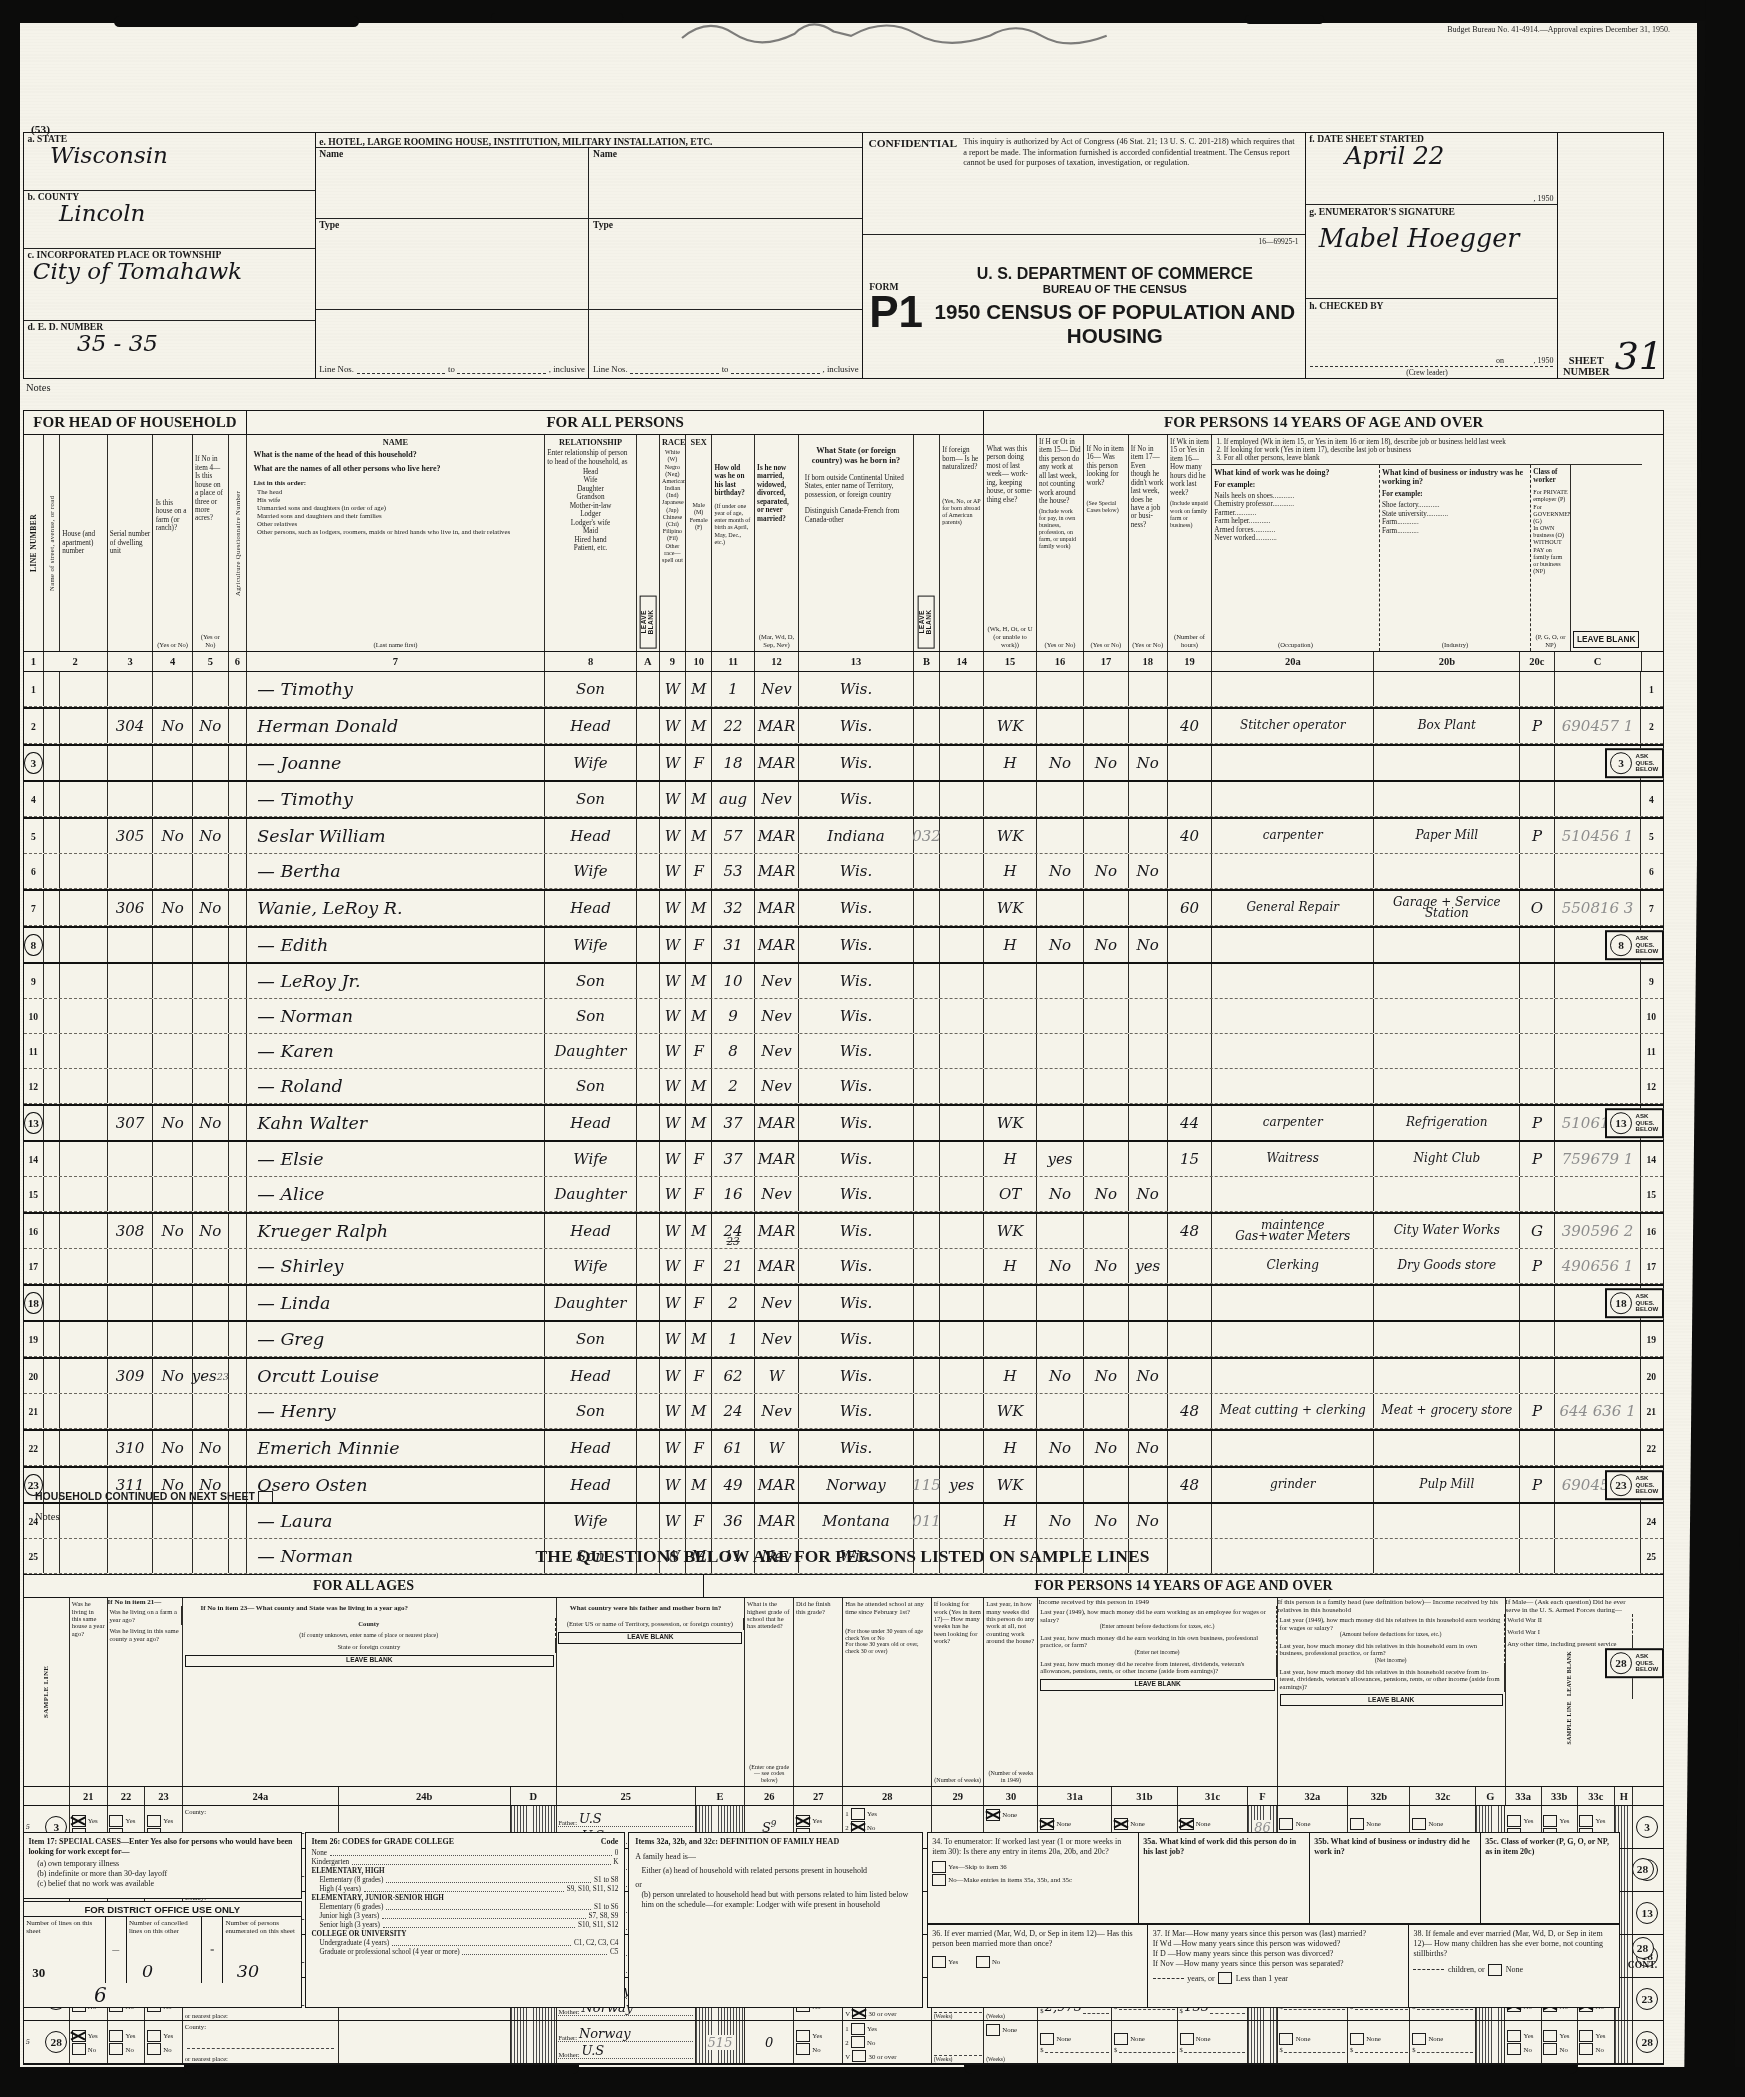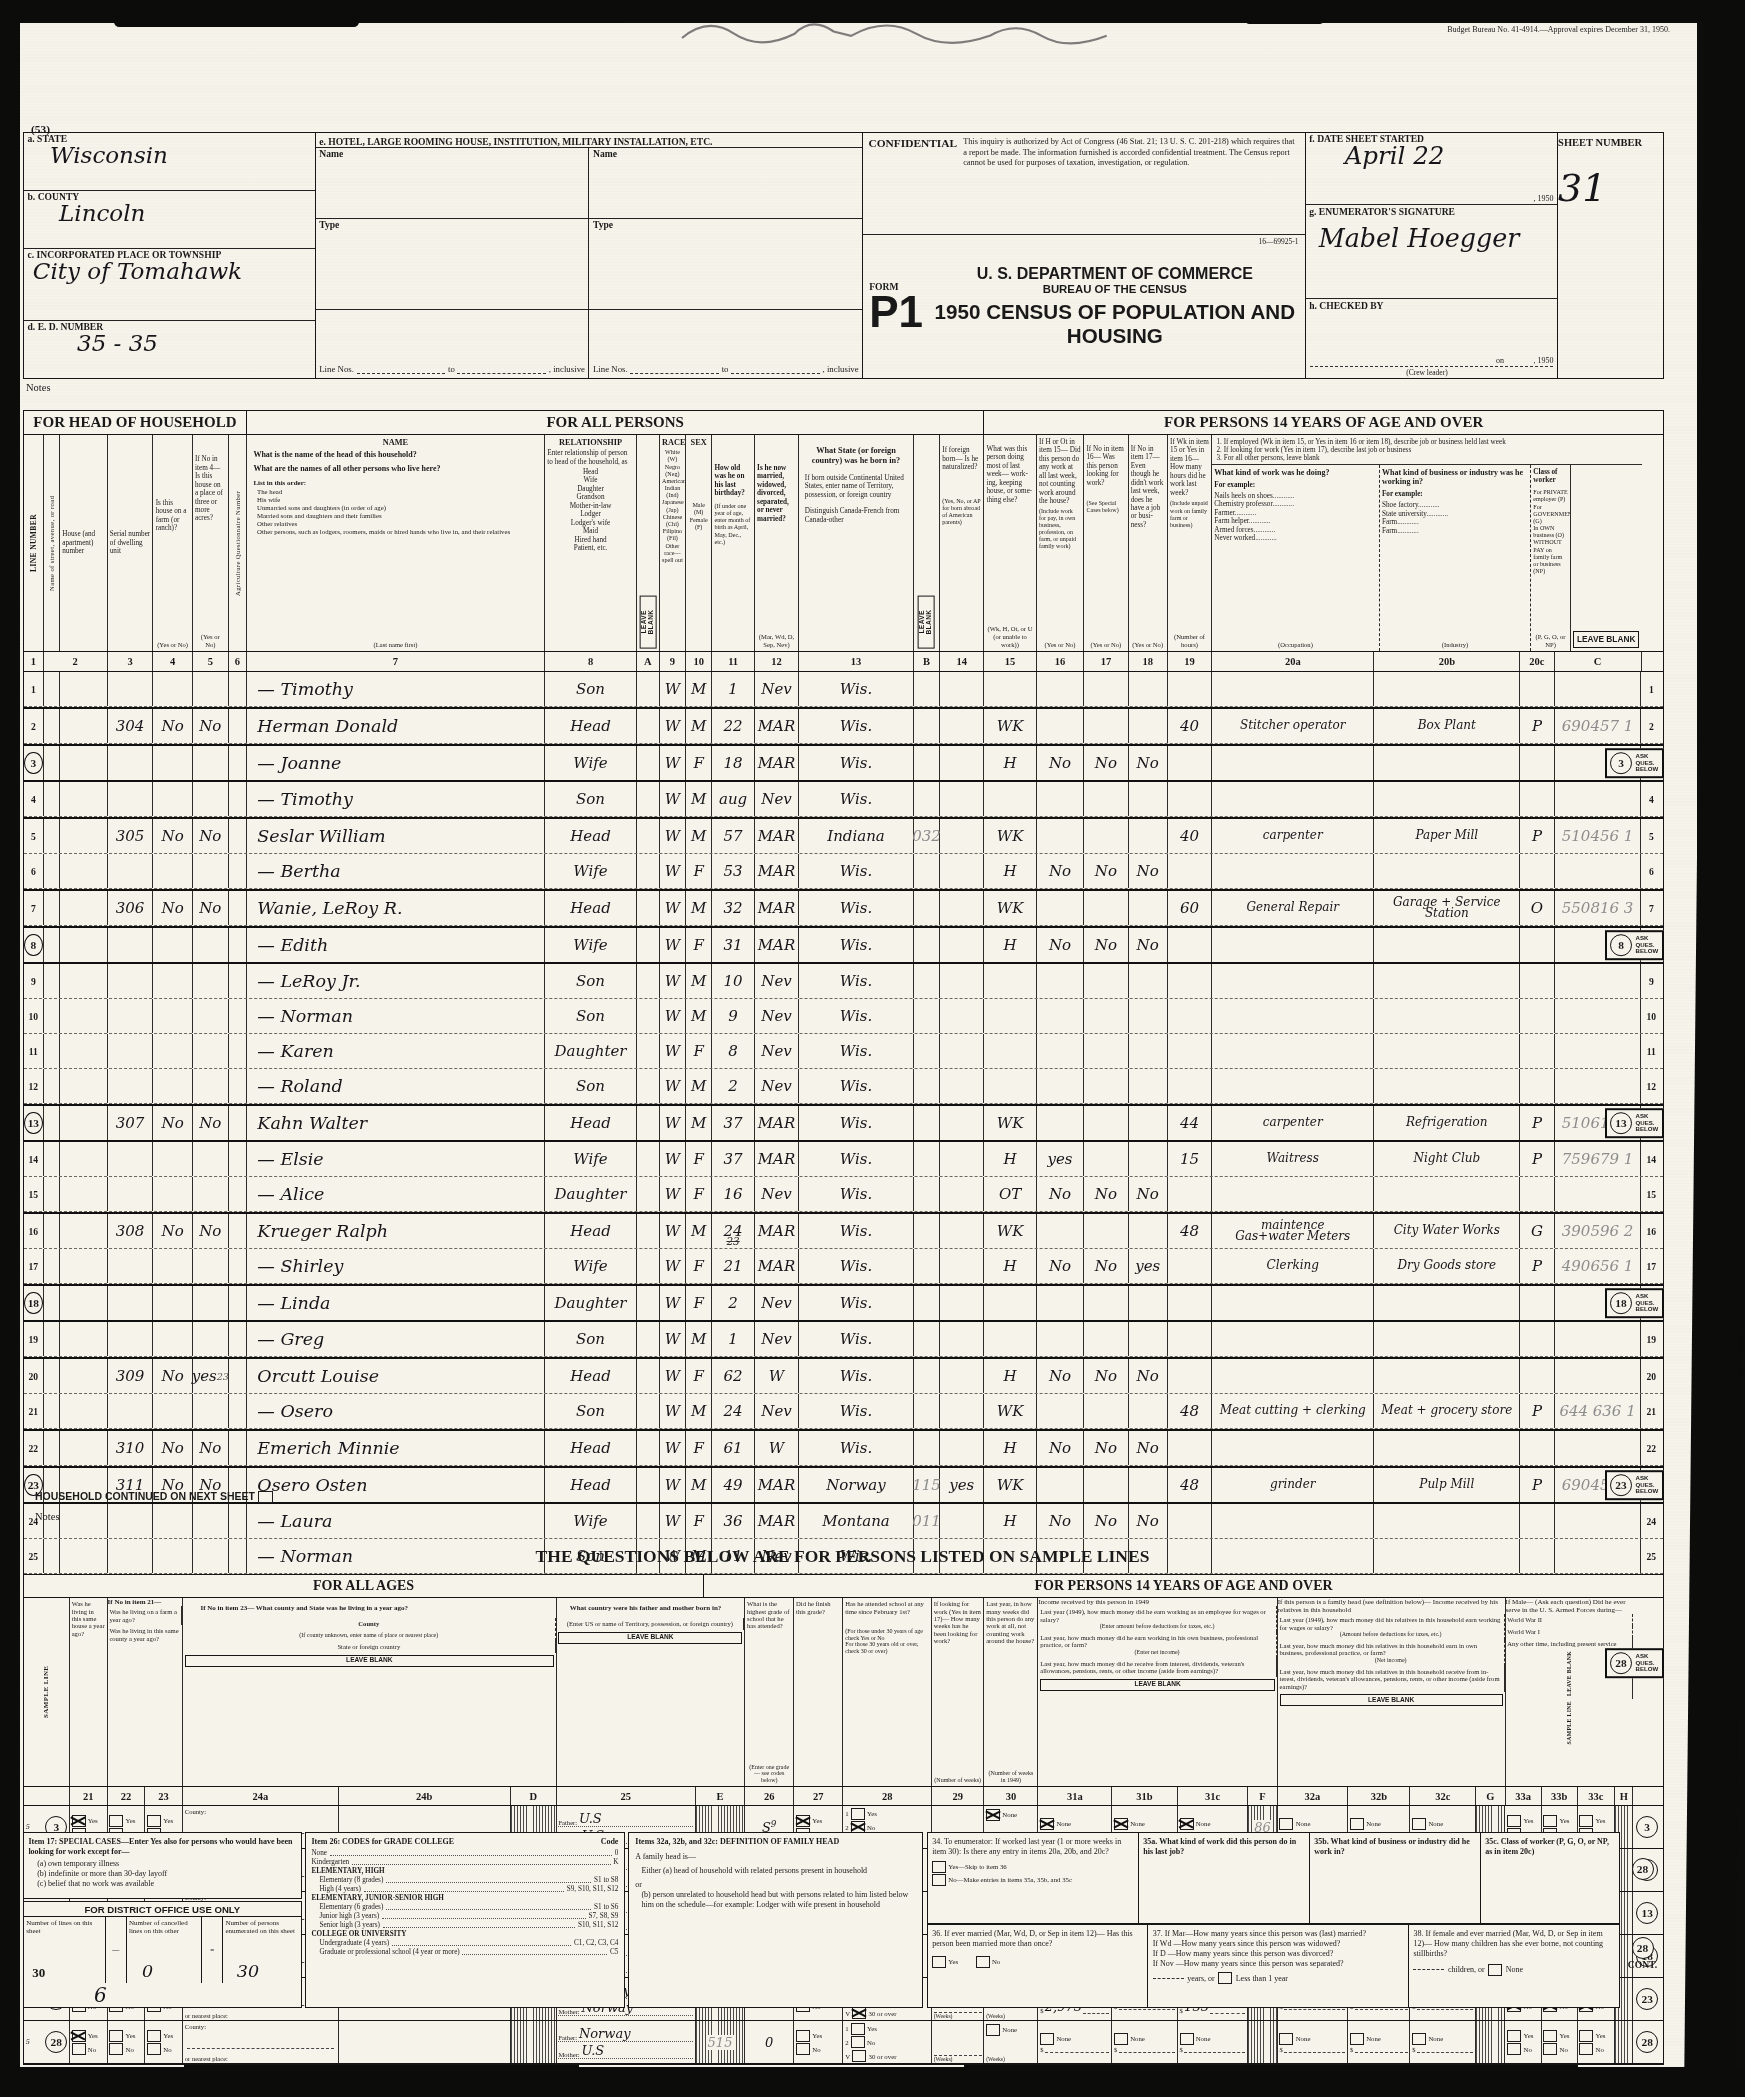--- a/index.html
+++ b/index.html
@@ -178,21 +178,21 @@
         <span style="position:absolute;right:3.5px;bottom:1.8px;font-size:8px;">, 1950</span></div>
       <div class="fline" style="flex:1.3;position:relative;"><span class="flab">g. ENUMERATOR'S SIGNATURE</span>
         <span class="hw" style="font-size:25.4px;position:absolute;left:13px;top:17.5px;white-space:nowrap;">Mabel Hoegger</span></div>
       <div style="flex:1.1;position:relative;"><span class="flab">h. CHECKED BY</span>
         <div style="position:absolute;left:4.4px;right:4.4px;bottom:11.4px;border-bottom:0.9px dashed #333;"></div>
         <span style="position:absolute;left:40%;bottom:0.9px;font-size:7.5px;">(Crew leader)</span>
         <span style="position:absolute;right:53px;bottom:13px;font-size:8px;">on</span>
         <span style="position:absolute;right:3.5px;bottom:13px;font-size:8px;">, 1950</span></div>
     </div>
 
-    <div style="flex:1;display:flex;flex-direction:column;align-items:flex-start;">
+    <div style="flex:1;display:flex;flex-direction:row;align-items:flex-end;">
       <div class="b" style="font-size:10.5px;text-align:center;padding-top:4.4px;line-height:1.1;">SHEET NUMBER</div>
       <div class="hw" style="font-size:38px;margin-top:17.5px;">31</div>
     </div>
   </header>
   <div style="position:absolute;left:26px;top:382px;font-size:10.5px;">Notes</div>
 
   <section class="mt" style="top:410px;">
     <div class="secbar">
       <div style="flex:0 0 13.6%;">FOR HEAD OF HOUSEHOLD</div>
       <div style="flex:0 0 45.0%;">FOR ALL PERSONS</div>
@@ -992,21 +992,21 @@
           <div class="c num" style="--w: 1.2; border-right: none;">20</div>
         </div>
         <div class="mt-row">
           <div class="c num" style="--w: 1.2;">21</div>
           <div class="c " style="--w: 1;"></div>
           <div class="c " style="--w: 2.9;"></div>
           <div class="c hw" style="--w: 2.8;"></div>
           <div class="c hw" style="--w: 2.4;"></div>
           <div class="c hw" style="--w: 2.2;"></div>
           <div class="c " style="--w: 1.1;"></div>
-          <div class="c hw name" style="--w: 18.2;">— Osero</div>
+          <div class="c hw name" style="--w: 18.2;">— Henry</div>
           <div class="c hw" style="--w: 5.6;">Son</div>
           <div class="c " style="--w: 1.4;"></div>
           <div class="c hw" style="--w: 1.6;">W</div>
           <div class="c hw" style="--w: 1.6;">M</div>
           <div class="c hw" style="--w: 2.6;">24</div>
           <div class="c hw" style="--w: 2.7;">Nev</div>
           <div class="c hw" style="--w: 7;">Wis.</div>
           <div class="c pencil" style="--w: 1.6;"></div>
           <div class="c hw" style="--w: 2.7;"></div>
           <div class="c hw" style="--w: 3.2;">WK</div>

